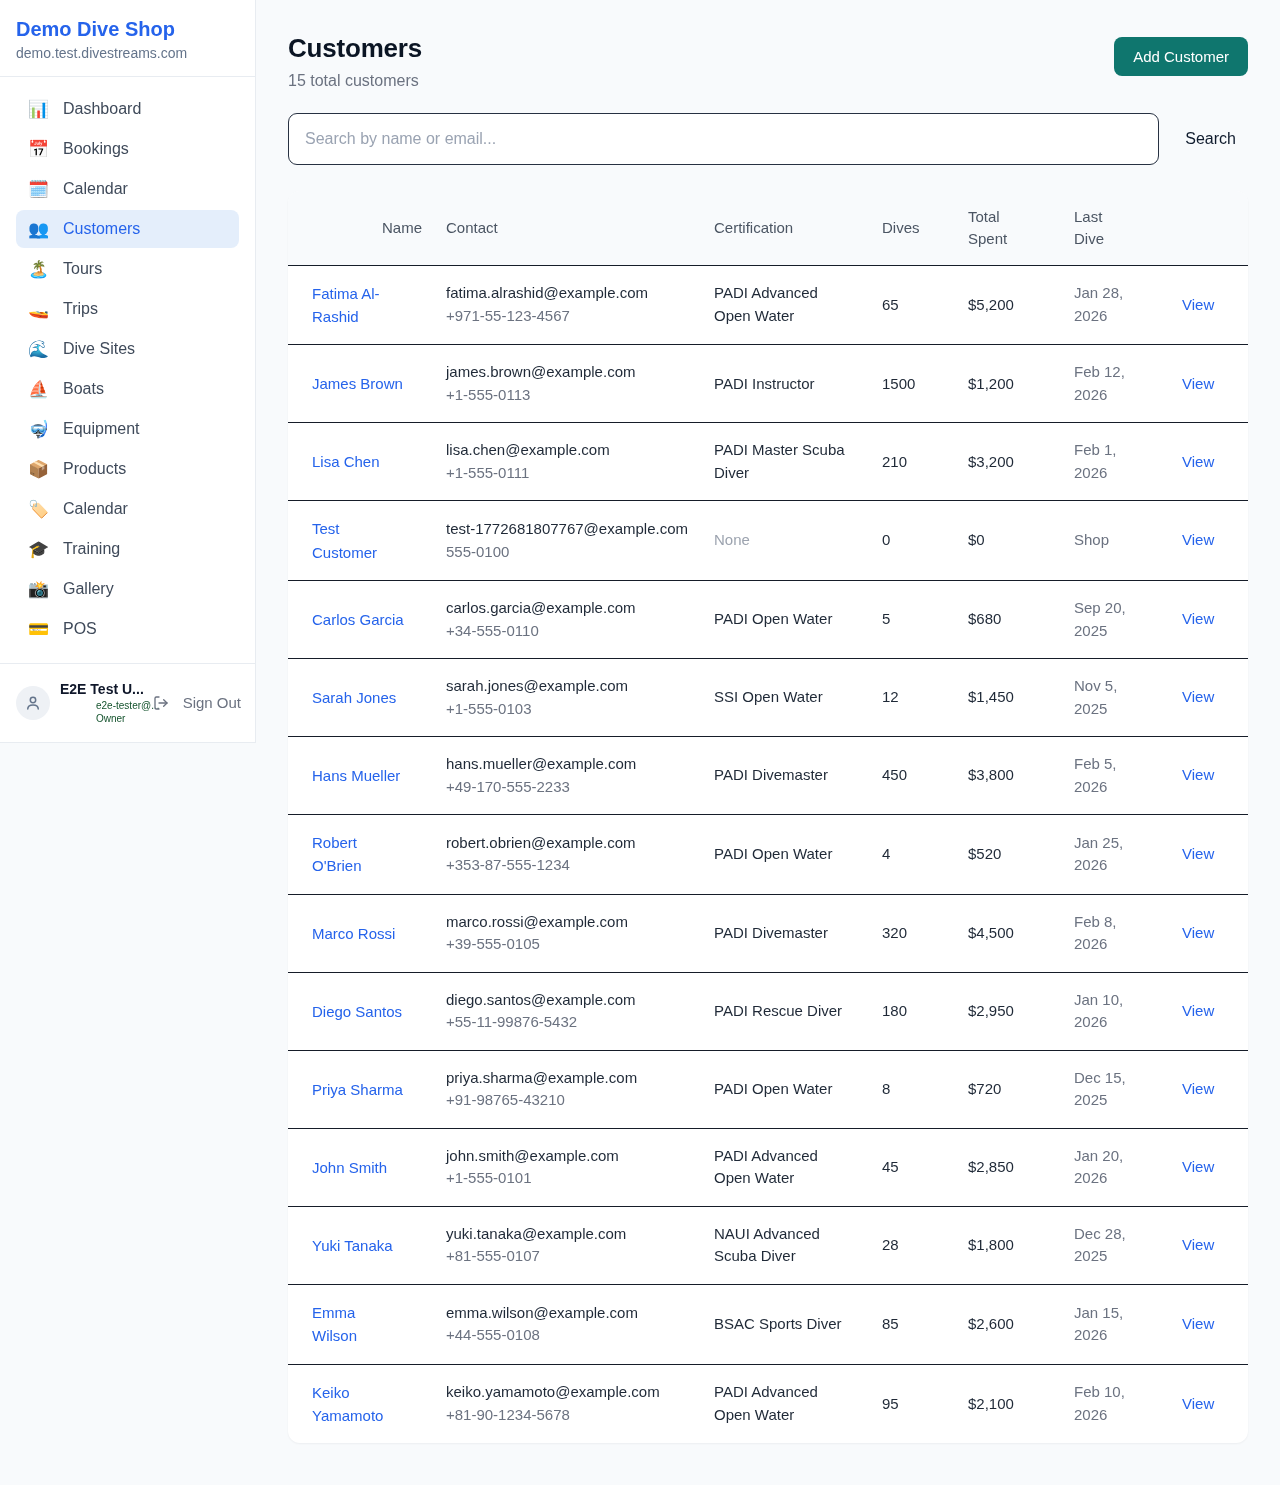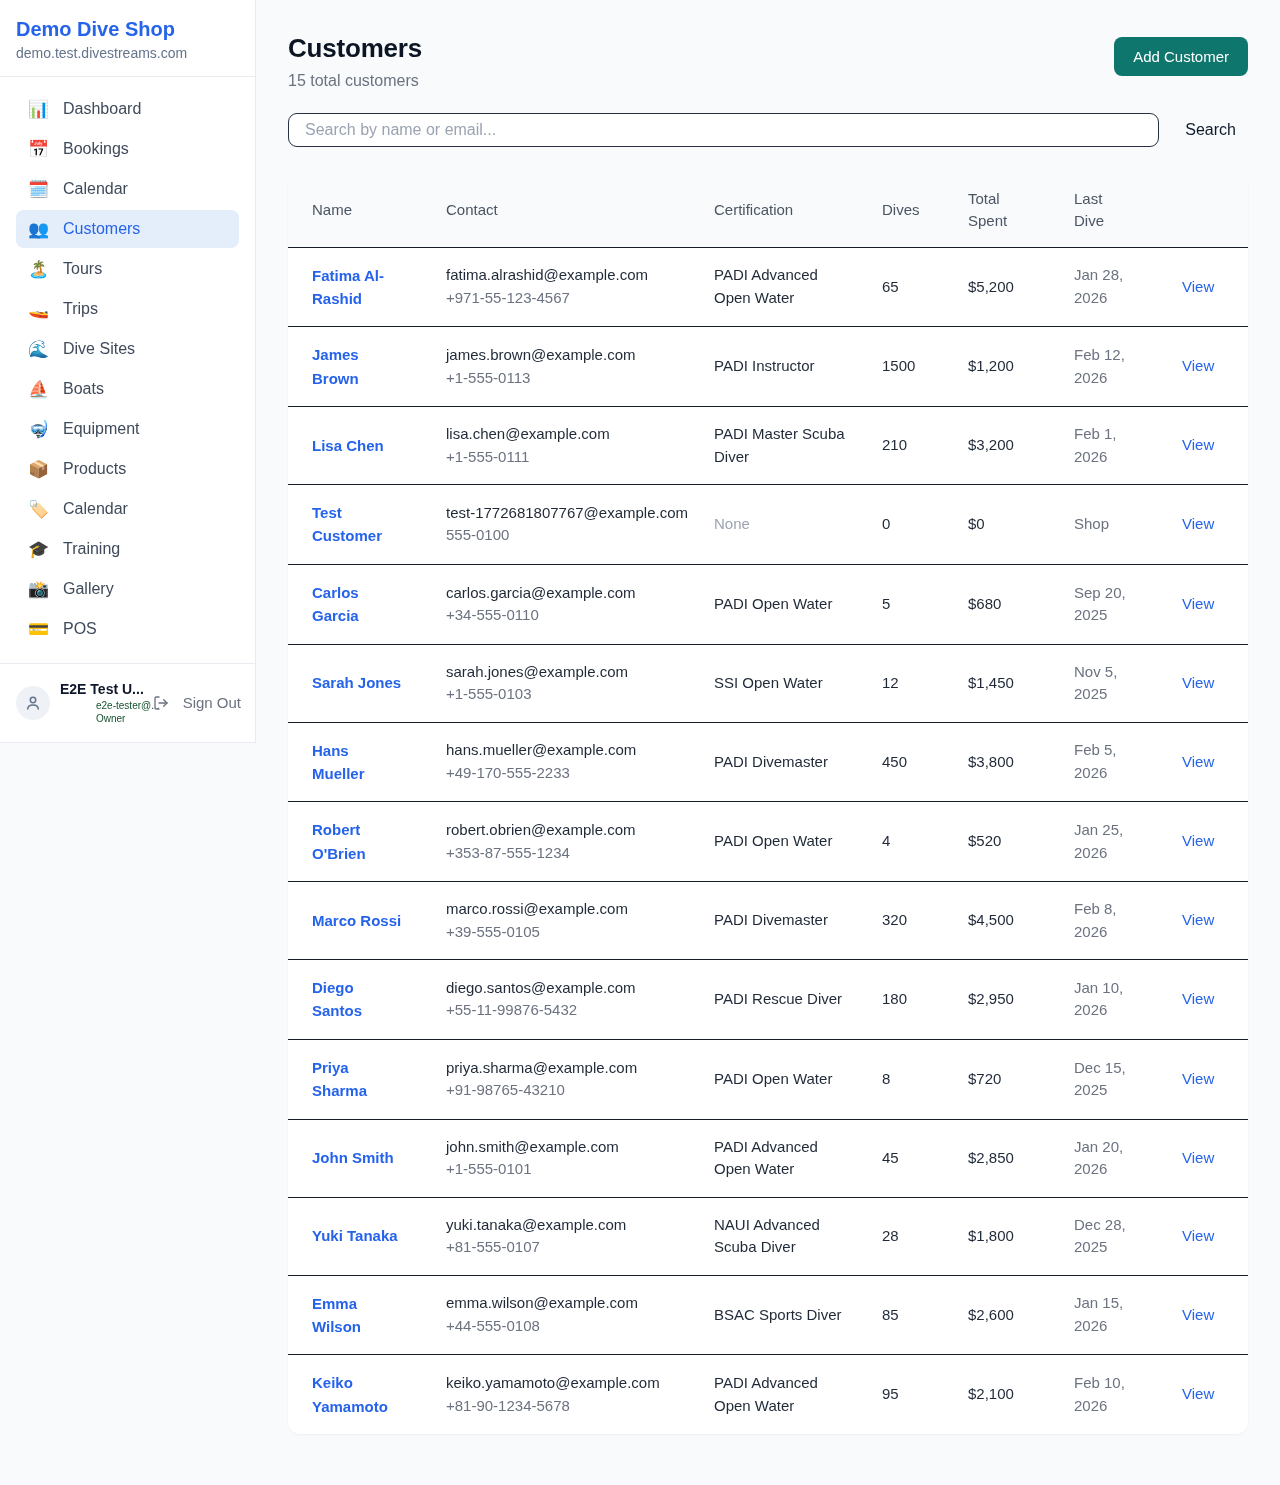--- a/index.html
+++ b/index.html
@@ -60,21 +60,21 @@
   .page-subtitle { font-size: 16px; color: #6b7280; margin-top: 8px; }
   .add-btn {
     background: #0f766e; color: #ffffff;
     font-family: inherit; font-size: 15px; font-weight: 500;
     border: none; border-radius: 8px;
     padding: 11px 19px; cursor: pointer; margin-top: 4px;
   }
 
   .search-row { margin-top: 23px; display: flex; align-items: center; }
   .search-input {
-    flex: 1; height: 34px;
+    flex: 1; height: 52px;
     border: 1px solid #273142; border-radius: 9px;
     padding: 0 16px; font-family: inherit; font-size: 16px;
     color: #111827; background: #fff; outline: none;
   }
   .search-input::placeholder { color: #9aa3b2; }
   .search-btn {
     background: none; border: none; cursor: pointer;
     font-family: inherit; font-size: 16px; color: #0f1b2d;
     margin-left: 14px; padding: 8px 12px;
   }
@@ -85,32 +85,32 @@
     box-shadow: 0 1px 2px rgba(15,23,42,0.05);
   }
   table { width: 100%; border-collapse: collapse; table-layout: fixed; }
   thead th {
     background: #f8fafc;
     text-align: left; vertical-align: middle;
     font-size: 15px; font-weight: 500; color: #4b5563;
     padding: 15px 12px;
     border-bottom: 1px solid #161d29;
   }
-  thead th:first-child { padding-left: 24px; }
+  thead th:first-child { padding-left: 24px; text-align: right; }
   th.th-break .th-label { display: inline-block; max-width: 3.2em; white-space: normal; line-height: 1.45; }
 
   tbody td {
     padding: 16px 12px; vertical-align: middle;
     border-bottom: 1px solid #161d29;
     font-size: 15px; color: #1f2937; line-height: 1.5;
   }
   tbody tr:last-child td { border-bottom: none; }
 
   td.c-name { padding-left: 24px; padding-right: 30px; }
-  .name-link { color: #2563eb; font-weight: 700; font-size: 15px; text-decoration: none; line-height: 1.55; display: inline-block; }
+  .name-link { color: #2563eb; font-weight: 400; font-size: 15px; text-decoration: none; line-height: 1.55; display: inline-block; }
   .contact-email { color: #1f2937; }
   .contact-phone { color: #6b7280; }
   .cert { color: #1f2937; }
   .cert.muted { color: #9ca3af; }
   td.c-last { color: #6b7280; padding-right: 26px; }
   .view-link { color: #2563eb; font-weight: 500; text-decoration: none; }
 </style>
 </head>
 <body>
 

